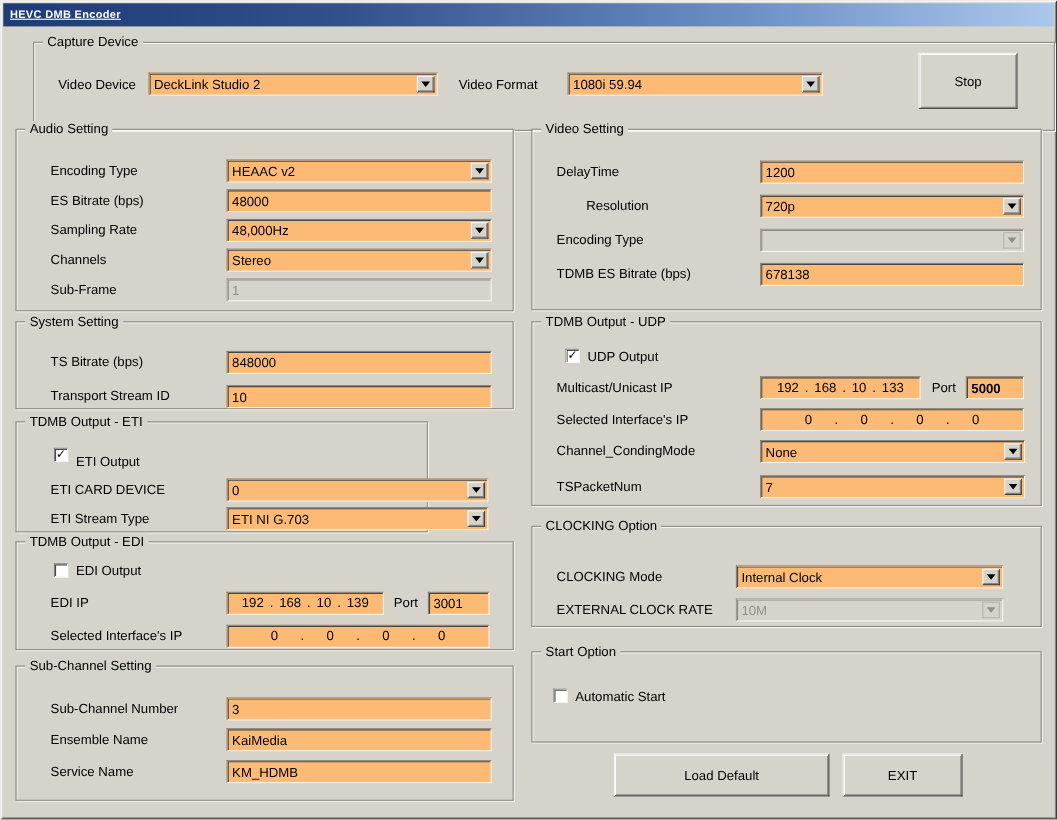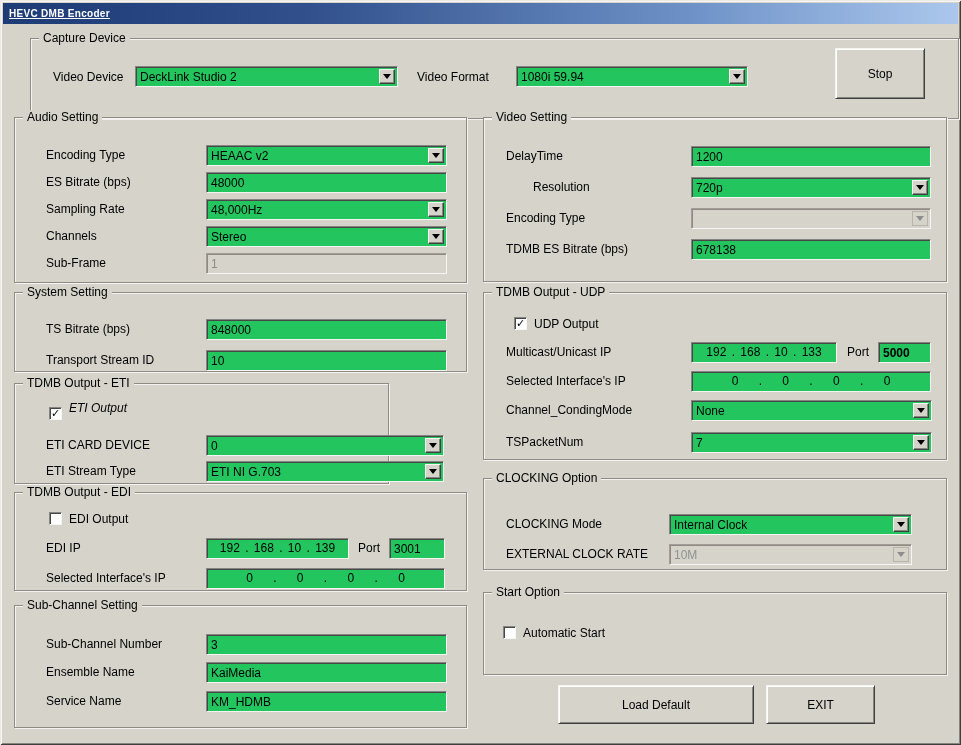--- a/index.html
+++ b/index.html
@@ -35,21 +35,21 @@
     border: 1px solid #8f8b84;
     box-shadow: inset 1px 1px 0 #f4f3ef, 1px 1px 0 #f4f3ef;
   }
   .glabel {
     position: absolute; top: -8px; left: 8px;
     background: #d6d3cb; padding: 0 4px;
     line-height: 15px; white-space: nowrap;
   }
   .lbl { position: absolute; line-height: 15px; white-space: nowrap; }
   .edit, .combo, .ipbox {
-    position: absolute; height: 21px; background: #22c55e;
+    position: absolute; height: 21px; background: #fdba74;
     border-top: 1px solid #848480; border-left: 1px solid #848480;
     border-bottom: 1px solid #f6f5f2; border-right: 1px solid #f6f5f2;
     box-shadow: inset 1px 1px 0 #474747;
     font-size: 12px;
   }
   input.edit {
     padding: 0 4px; font-family: inherit; color: #000; outline: none; margin: 0;
   }
   input.edit.disabled, input.edit:disabled {
     background: #d6d3cb; color: #8d8d8d; -webkit-text-fill-color: #8d8d8d;
@@ -167,21 +167,21 @@
     <input class="edit" style="left: 191px; top: 26px; width: 241px;" value="848000">
     <span class="lbl" style="left:31px;top:60px;">Transport Stream ID</span>
     <input class="edit" style="left: 191px; top: 57px; width: 241px;" value="10">
   </div>
 
   <div class="group" style="left:14px;top:383px;width:375px;height:101px;">
     <span class="glabel">TDMB Output - ETI</span>
     <span class="checkbox" style="left:34px;top:23px;">
       <span class="mark">✓</span>
     </span>
-    <span class="lbl" style="left:54px;top:17px;font-style:italic;">ETI Output</span>
+    <span class="lbl" style="left:54px;top:29px;">ETI Output</span>
     <span class="lbl" style="left:31px;top:54px;">ETI CARD DEVICE</span>
     <div class="combo" style="left:191px;top:51px;width:238px;">
       <span class="combo-val">0</span>
       <span class="combo-btn">
           <i class="arr"></i>
         </span>
     </div>
     <span class="lbl" style="left:31px;top:80px;">ETI Stream Type</span>
     <div class="combo" style="left:191px;top:77px;width:238px;">
       <span class="combo-val">ETI NI G.703</span>

